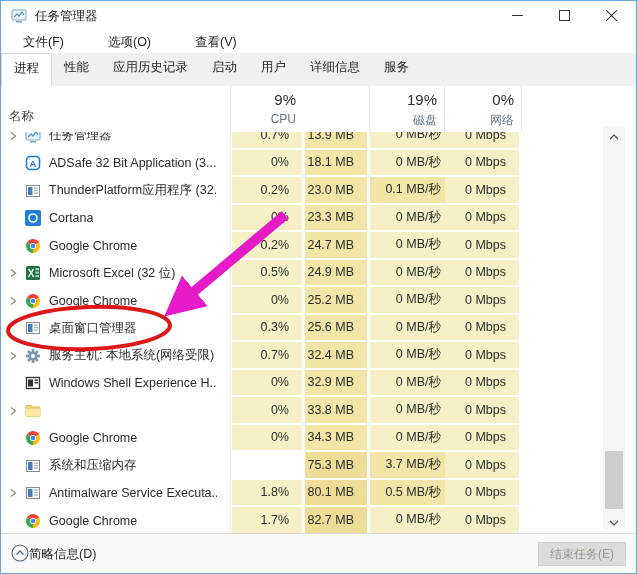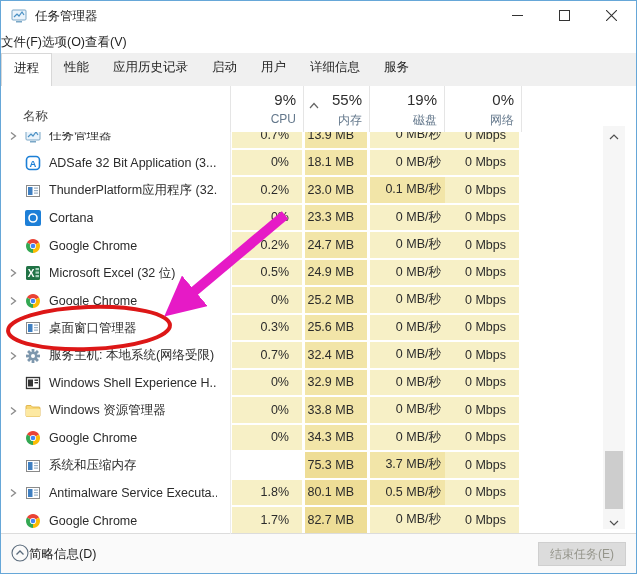--- a/index.html
+++ b/index.html
@@ -8,31 +8,31 @@
 
   
   .titlebar{position:absolute;top:0;left:0;right:0;height:30px;display:flex;align-items:center;background:#fff;}
   .app-icon{margin-left:10px;width:16px;height:16px;flex:none;}
   .title{margin-left:8px;font-size:12.5px;color:#1f1f1f;}
   .win-controls{position:absolute;right:1px;top:0;height:30px;display:flex;}
   .win-btn{width:47px;height:30px;display:flex;align-items:center;justify-content:center;color:#333;}
 
   
   .menubar{position:absolute;top:30px;left:0;right:0;height:22px;display:flex;align-items:center;font-size:12.5px;color:#1f1f1f;background:#fff;}
-  .menu-item{padding:2px 0;}
+  .menu-item{padding:2px 22px;}
   .menu-item:first-child{margin-left:0;}
 
   
   .tabstrip{position:absolute;top:52px;left:0;right:0;height:44px;background:#f0f0f0;display:flex;align-items:stretch;}
   .tab{padding:6px 12px 5px;font-size:12.5px;color:#1f1f1f;white-space:nowrap;box-sizing:border-box;}
   .tab.active{background:#fff;border:1px solid #d8d8d8;border-bottom:none;}
 
   
   .header{position:absolute;top:85px;left:0;right:0;height:46px;border-bottom:1px solid #e2e2e2;background:#fff;}
-  .name-h{position:absolute;left:22px;bottom:7px;font-size:12.5px;color:#444;}
+  .name-h{position:absolute;left:8px;bottom:7px;font-size:12.5px;color:#444;}
   .hcol{position:absolute;top:0;bottom:0;border-left:1px solid #e5e5e5;box-sizing:border-box;text-align:right;padding-right:7px;}
   .hcol.cpu{left:229px;width:73px;} .hcol.mem{left:302px;width:66px;}
   .hcol.disk{left:368px;width:75px;} .hcol.net{left:443px;width:77px;}
   .hend{position:absolute;top:0;bottom:0;left:520px;width:1px;background:#e5e5e5;}
   .hpct{font-size:15px;color:#2e2e2e;margin-top:5px;}
   .hlabel{font-size:12px;color:#64788c;margin-top:4px;}
   .sort-ind{position:absolute;left:5px;top:9px;}
 
   
   .list{position:absolute;top:131px;left:0;right:0;bottom:39px;overflow:hidden;background:#fff;}
@@ -109,27 +109,20 @@
       <div class="tab">详细信息</div>
       <div class="tab">服务</div>
     </div>
 
   <div class="header">
     <span class="name-h">名称</span>
     <div class="hcol cpu">
       <div class="hpct">9%</div>
       <div class="hlabel">CPU</div>
     </div>
-    <div class="hcol mem">
-      <span class="sort-ind"><svg width="10" height="7" viewBox="0 0 10 7">
-            <polyline points="1,6 5,1.5 9,6" fill="none" stroke="#666" stroke-width="1.2"></polyline>
-          </svg></span>
-      <div class="hpct">55%</div>
-      <div class="hlabel">内存</div>
-    </div>
     <div class="hcol disk">
       <div class="hpct">19%</div>
       <div class="hlabel">磁盘</div>
     </div>
     <div class="hcol net">
       <div class="hpct">0%</div>
       <div class="hlabel">网络</div>
     </div>
     <div class="hend"></div>
   </div>
@@ -349,21 +342,20 @@
             <svg width="8" height="10" viewBox="0 0 8 10">
               <polyline points="2,1.5 6.5,5 2,8.5" fill="none" stroke="#8a8a8a" stroke-width="1.3"></polyline>
             </svg>
           </span>
     <span class="icon16">
             <svg viewBox="0 0 16 16">
               <path d="M1 3.5 Q1 2.5 2 2.5 L6 2.5 L7.5 4 L14 4 Q15 4 15 5 L15 12.5 Q15 13.5 14 13.5 L2 13.5 Q1 13.5 1 12.5 Z" fill="#f8d775" stroke="#d9a937" stroke-width="0.8"></path>
               <path d="M1 6 L15 6 L15 12.5 Q15 13.5 14 13.5 L2 13.5 Q1 13.5 1 12.5 Z" fill="#fde9a2"></path>
             </svg>
           </span>
-    <span class="pname c-name">Windows 资源管理器</span>
     <span class="cell c-cpu heat-low">0%</span>
     <span class="cell c-mem heat-mid">33.8 MB</span>
     <span class="cell c-disk heat-low">0 MB/秒</span>
     <span class="cell c-net heat-low">0 Mbps</span>
   </div>
         <div class="row">
     <span class="expand" style="visibility: hidden;">
             <svg width="8" height="10" viewBox="0 0 8 10">
               <polyline points="2,1.5 6.5,5 2,8.5" fill="none" stroke="#8a8a8a" stroke-width="1.3"></polyline>
             </svg>

